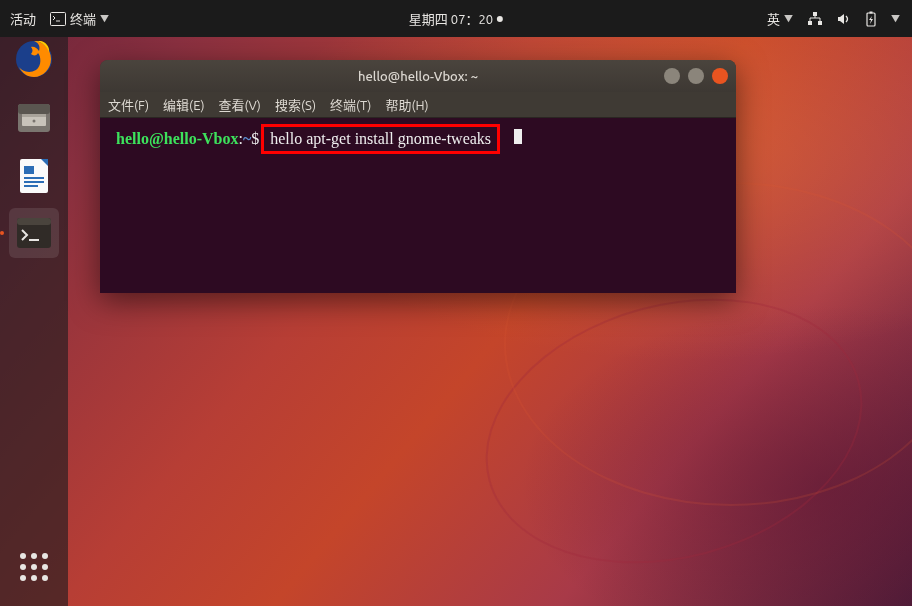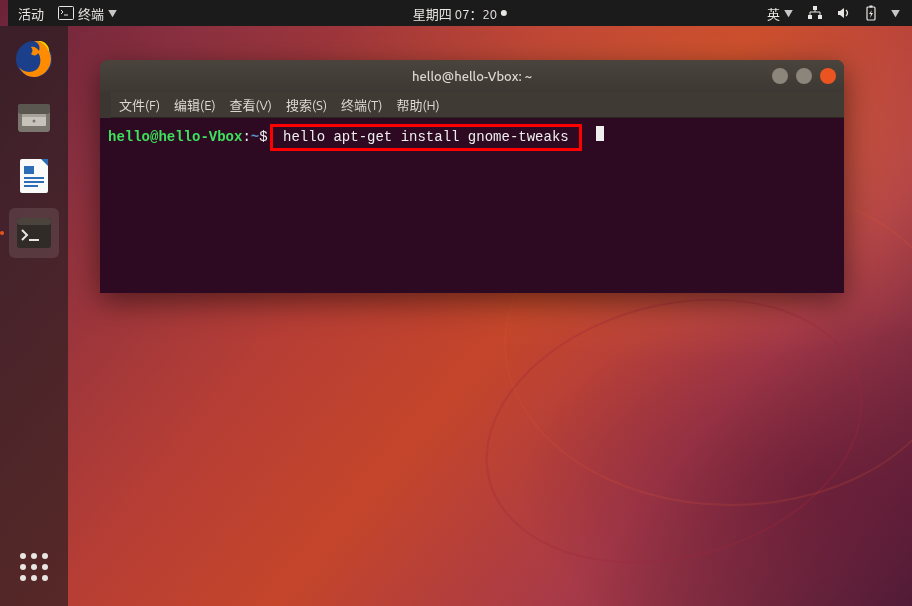--- a/index.html
+++ b/index.html
@@ -43,28 +43,27 @@
       top: 30%;
       width: 450px;
       height: 320px;
       border: 2px solid rgba(220,90,50,0.18);
       border-radius: 50%;
     }
     
     
     .top-panel {
       position: relative;
-      height: 26px;
+      height: 37px;
       background: #1b1b1b;
       color: #e8e6e3;
       display: flex;
       align-items: center;
       font-size: 13px;
       z-index: 100;
-      margin-left: 8px;
     }
     .panel-left {
       display: flex;
       align-items: center;
       gap: 14px;
       padding-left: 10px;
     }
     .panel-center {
       position: absolute;
       left: 50%;
@@ -155,21 +154,21 @@
     .apps-grid span {
       background: #e8e6e3;
       border-radius: 50%;
     }
     
     
     .window {
       position: absolute;
       left: 100px;
       top: 60px;
-      width: 744px;
+      width: 636px;
       background: #3b3631;
       border-radius: 8px 8px 0 0;
       box-shadow: 0 8px 30px rgba(0,0,0,0.5);
       z-index: 60;
     }
     .titlebar {
       height: 32px;
       background: linear-gradient(#4a443d, #3d3833);
       border-radius: 8px 8px 0 0;
       display: flex;
@@ -203,31 +202,30 @@
     .menubar {
       height: 26px;
       background: #3f3a34;
       display: flex;
       align-items: center;
       padding: 0 8px;
       gap: 14px;
       color: #ddd9d2;
       font-size: 13px;
       border-bottom: 1px solid #2a2622;
-      margin-left: 11px;
     }
     .menu-item {
       cursor: pointer;
     }
     
     .terminal {
       background: #2d0a22;
-      padding: 6px 8px 10px 8px;
-      font-family: Liberation Mono, monospace;
-      font-size: 14px;
+      padding: 6px 8px 10px 16px;
+      font-family: Liberation Serif, serif;
+      font-size: 16px;
       line-height: 1.5;
       min-height: 175px;
       color: #eee;
       position: relative;
     }
     .prompt-line {
       display: flex;
       flex-wrap: nowrap;
       white-space: pre;
       align-items: baseline;

